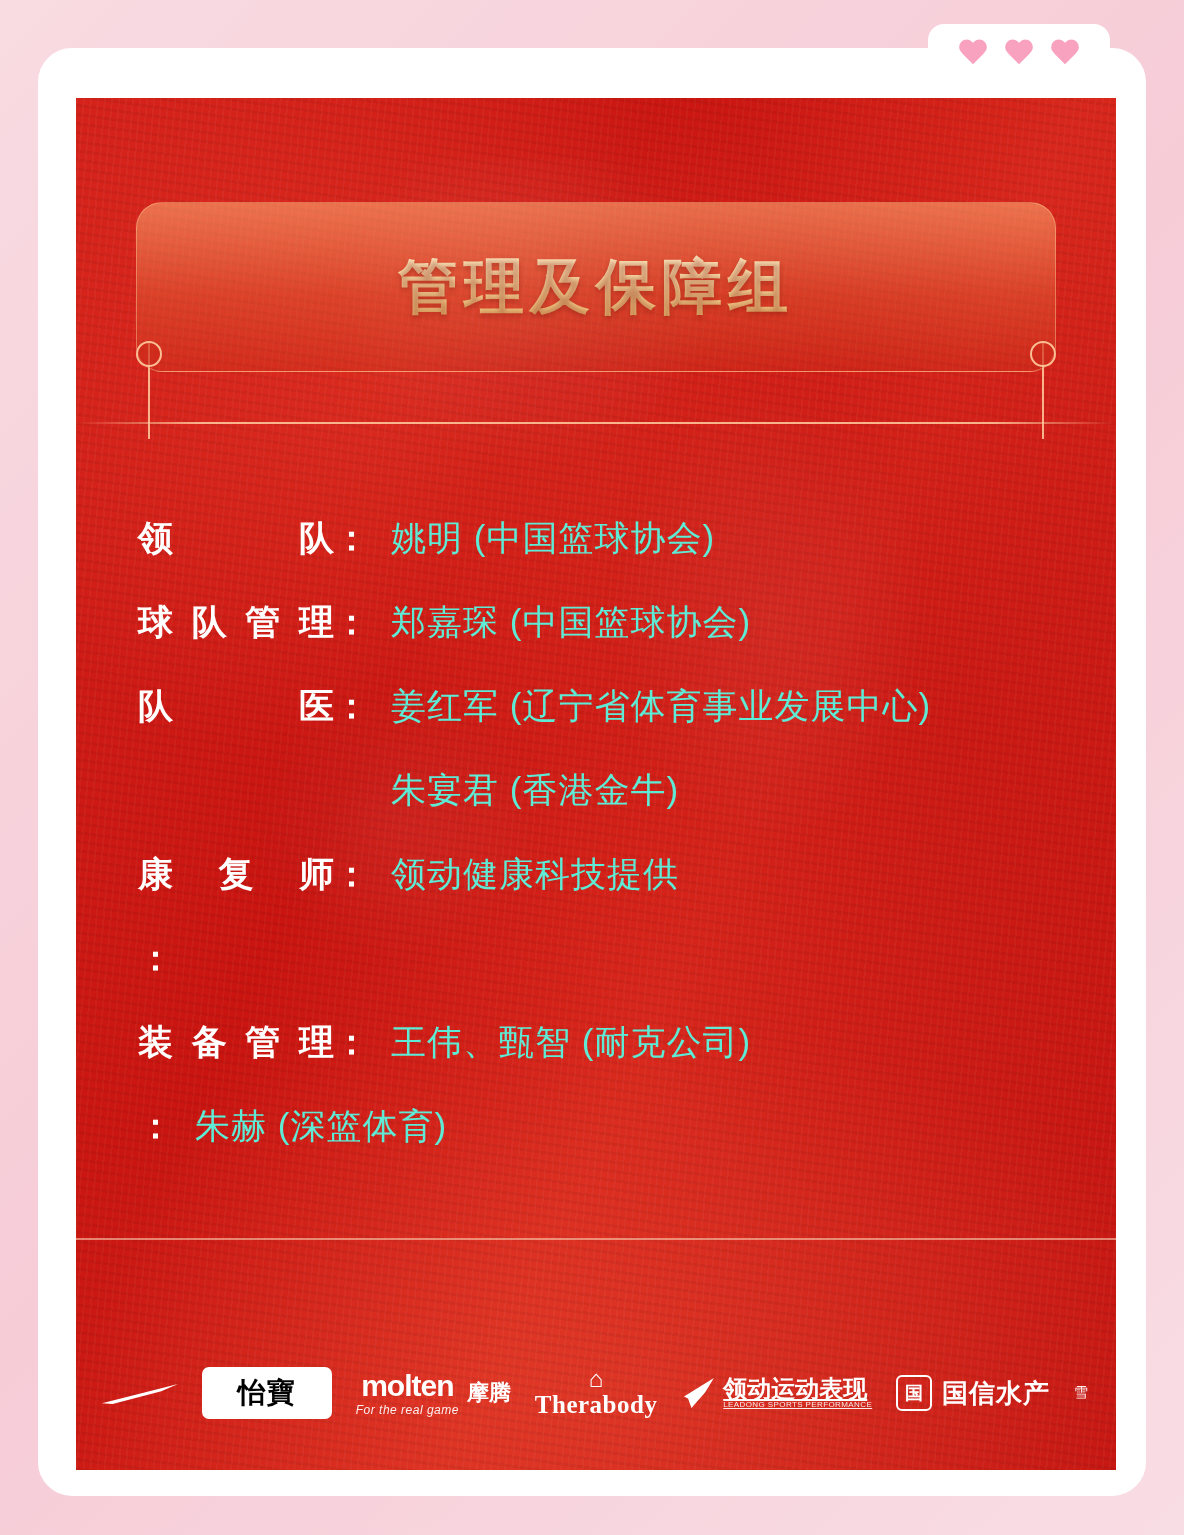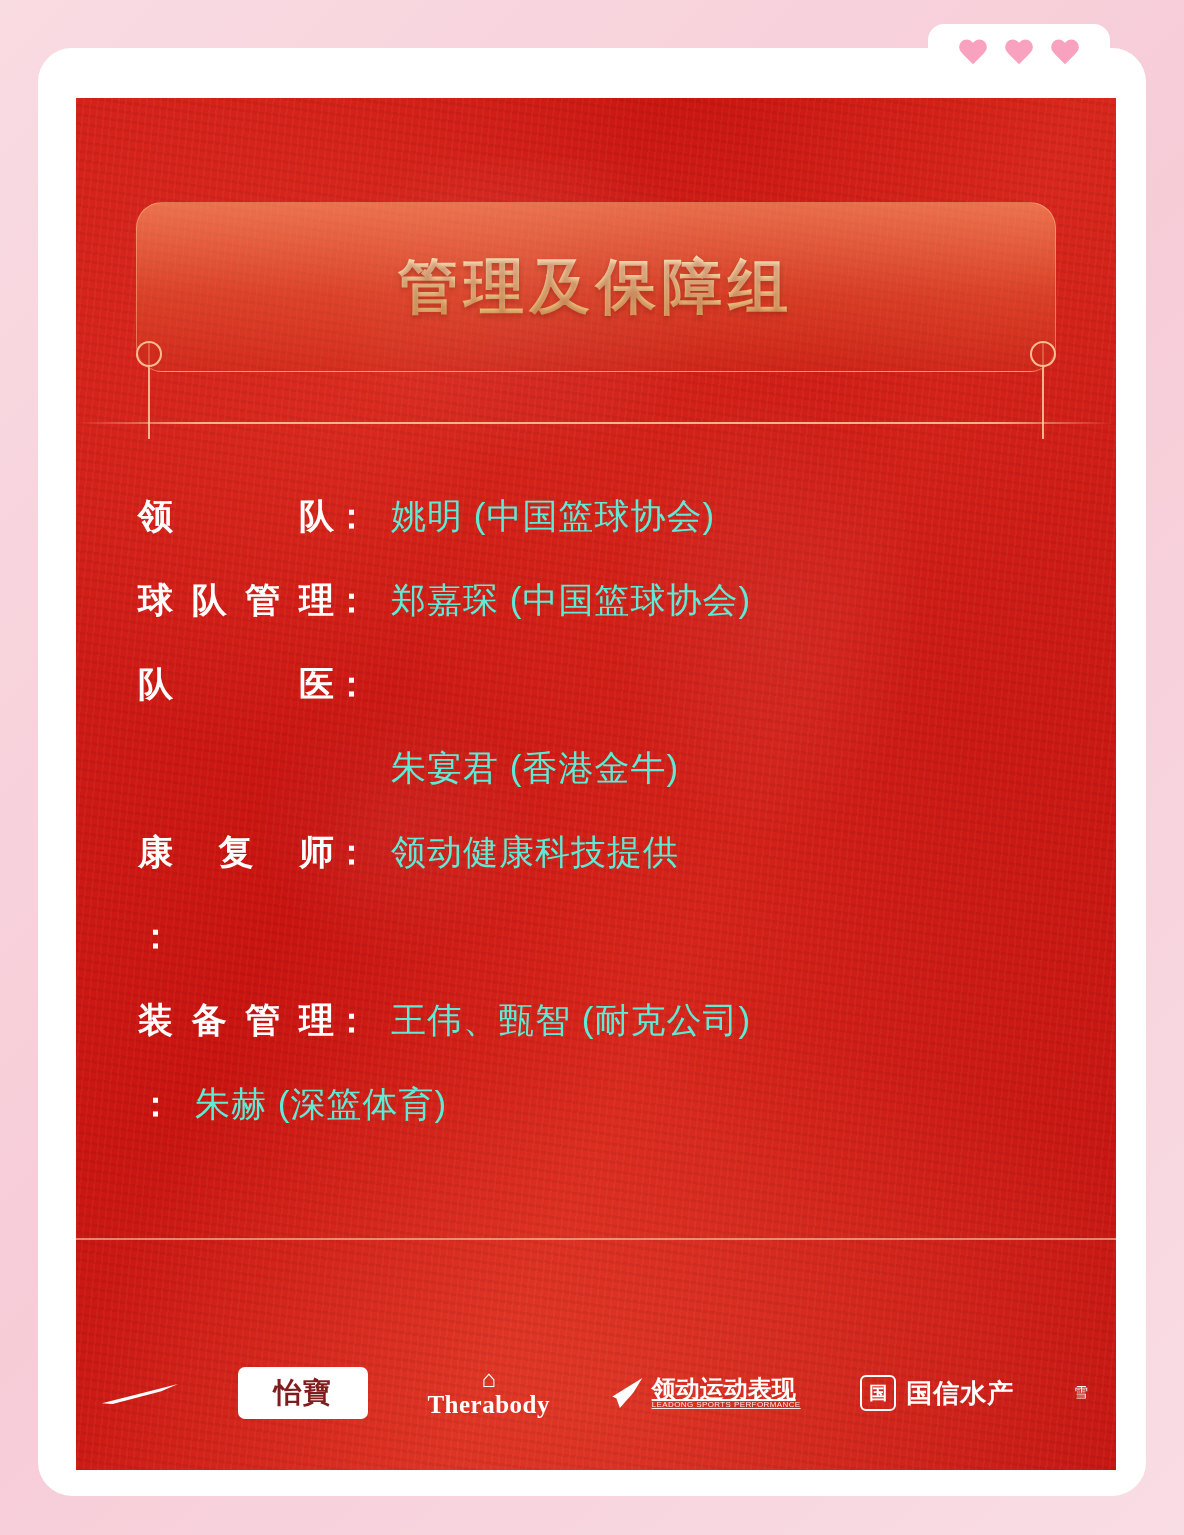--- a/index.html
+++ b/index.html
@@ -168,23 +168,24 @@
   .roster {
     position: absolute;
     left: 0;
     top: 390px;
     width: 1040px;
     z-index: 5;
     padding: 0 62px;
   }
   .row {
     display: flex;
-    align-items: center;
+    align-items: flex-start;
     margin-bottom: 28px;
     min-height: 56px;
+    margin-top: 27px;
   }
   .row-label {
     width: 196px;
     flex: 0 0 196px;
     font-size: 35px;
     font-weight: 700;
     color: #ffffff;
     letter-spacing: 0px;
     text-align: justify;
     text-align-last: justify;
@@ -237,21 +238,21 @@
     position: absolute; left: 0; top: 8px;
     width: 76px; height: 20px;
     background: #ffffff;
     clip-path: polygon(0% 96%, 100% 0%, 78% 36%, 14% 100%);
   }
   .s-yibao {
     width: 130px; height: 52px;
     background: #ffffff;
     border-radius: 7px;
     display: flex; align-items: center; justify-content: center;
-    font-size: 28px; font-weight: 700; color: #7f1d1d; letter-spacing: 1px;
+    font-size: 28px; font-weight: 700; color: #000000; letter-spacing: 1px;
   }
   .s-molten { text-align: center; color: #fff; }
   .s-molten .m1 { font-size: 30px; font-weight: 700; letter-spacing: -1px; }
   .s-molten .m2 { font-size: 12px; font-style: italic; letter-spacing: .5px; opacity: .92; }
   .s-moteng { font-size: 22px; font-weight: 700; color: #fff; line-height: 1.05; margin-left: 8px; }
   .s-thera { text-align: center; color: #fff; }
   .s-thera .t-mark { font-size: 24px; line-height: 1; }
   .s-thera .t-name { font-size: 25px; letter-spacing: .5px; font-family: "Liberation Serif", serif; font-weight: bold; }
   .s-lead { display: flex; align-items: center; gap: 8px; color: #fff; text-decoration: underline; }
   .s-lead .swoosh {
@@ -309,20 +310,21 @@
 
         <div class="row">
           <span class="row-label">球队管理</span>
           <span class="row-colon">：</span>
           <span class="row-value">郑嘉琛 (中国篮球协会)</span>
         </div>
 
         <div class="row">
           <span class="row-label">队    医</span>
           <span class="row-colon">：</span>
+          <span class="row-value">姜红军 (辽宁省体育事业发展中心)</span>
         </div>
 
         <div class="row continuation">
           <span class="row-label">队    医</span>
           <span class="row-colon">：</span>
           <span class="row-value">朱宴君 (香港金牛)</span>
         </div>
 
         <div class="row">
           <span class="row-label">康 复 师</span>
@@ -352,20 +354,27 @@
       <div class="sponsors">
 
         <div class="sponsor">
           <span class="s-nike"></span>
         </div>
 
         <div class="sponsor">
           <span class="s-yibao">怡寶</span>
         </div>
 
+        <div class="sponsor">
+          <span class="s-molten">
+            <div class="m1">molten</div>
+            <div class="m2">For the real game</div>
+          </span>
+          <span class="s-moteng">摩腾</span>
+        </div>
 
         <div class="sponsor">
           <span class="s-thera">
             <div class="t-mark">⌂</div>
             <div class="t-name">Therabody</div>
           </span>
         </div>
 
         <div class="sponsor">
           <span class="s-lead">

